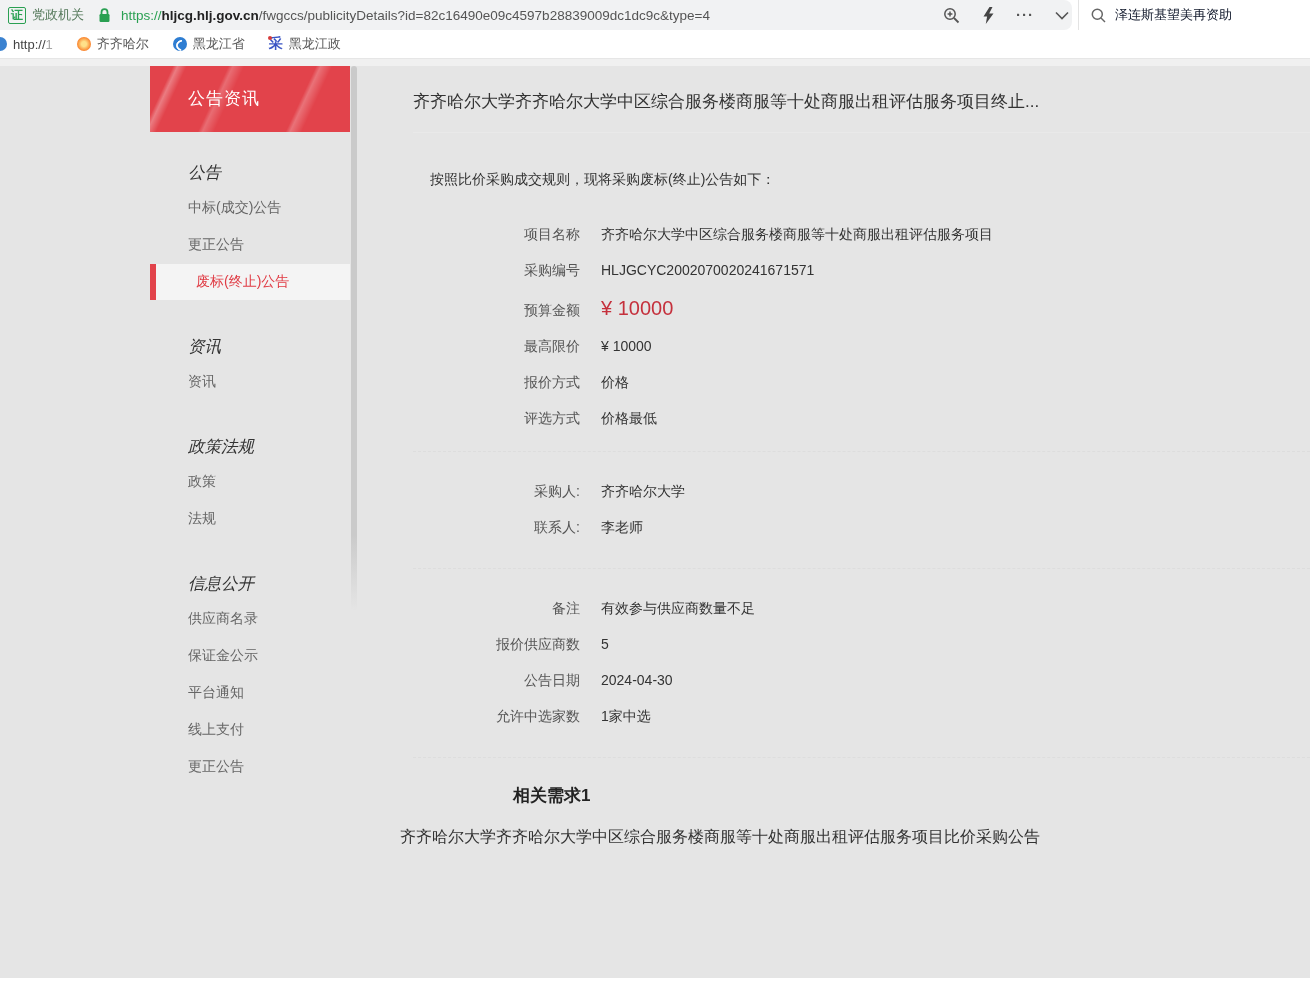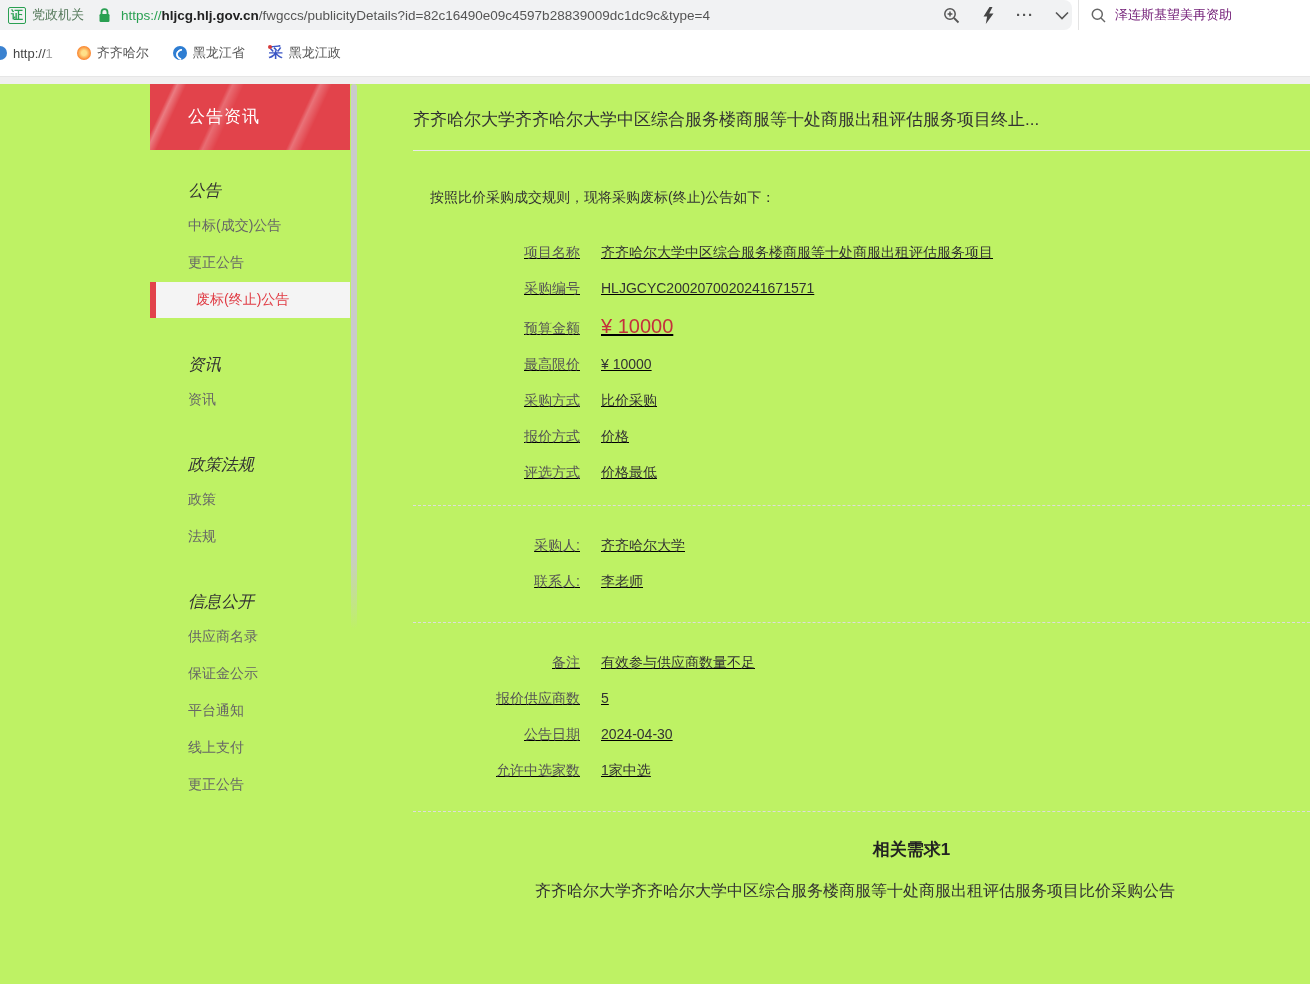--- a/index.html
+++ b/index.html
@@ -17,41 +17,41 @@
   .url { font-size:13.5px; color:#555; white-space:nowrap; overflow:hidden; }
   .url .scheme, .url .sep { color:#2aa052; }
   .url .domain { color:#222; font-weight:700; }
   .url .path { color:#555; }
   .addr-icons { position:absolute; left:940; top:0; height:30px; display:flex; align-items:center; gap:15px; }
   .addr-icons { left:940px; }
   .icon-btn { display:flex; align-items:center; justify-content:center; width:22px; height:22px; cursor:pointer; }
   .dots { font-size:15px; color:#555; font-weight:700; letter-spacing:1px; line-height:10px; }
   .search-field { position:absolute; left:1078px; top:0; right:0; height:30px; background:#fff;
     border-left:1px solid #e3e3e3; display:flex; align-items:center; padding-left:12px; gap:9px; }
-  .search-text { font-size:13px; color:#701a75; }
-
-  
-  .bookmarks { height:46px; background:#fff; display:flex; align-items:center; gap:24px; padding-left:0; }
+  .search-text { font-size:13px; color:#0f172a; }
+
+  
+  .bookmarks { height:28px; background:#fff; display:flex; align-items:center; gap:24px; padding-left:0; }
   .bm { display:flex; align-items:center; gap:6px; font-size:13px; color:#555; cursor:pointer; white-space:nowrap; }
   .bm .pre { color:#444; } .bm .suf { color:#a5a5a5; }
   .fav { width:14px; height:14px; border-radius:50%; flex:0 0 auto; position:relative; }
   .fav-globe { background:#3b82d0; margin-left:-7px; }
   .fav-sun { background:radial-gradient(circle,#ffe089 25%,#f97923 75%); }
   .fav-wave { background:#2e7dd2; }
   .fav-wave::after { content:""; position:absolute; left:3px; top:3px; width:7px; height:7px;
     border:2px solid transparent; border-left-color:#fff; border-top-color:#fff; border-radius:50%;
     transform:rotate(-40deg); }
   .fav-cai { width:auto; height:auto; border-radius:0; font-size:14px; font-weight:700; color:#3a55c4; }
   .fav-cai::before { content:""; position:absolute; left:-1px; top:1px; width:4px; height:4px;
     border-radius:50%; background:#d63a3a; }
 
   .topstrip { height:8px; background:#f0f0f0; border-top:1px solid #e6e6e6; }
 
   
-  .page { position:relative; height:912px; background:#bef264; }
+  .page { position:relative; height:912px; background:#e5e5e5; }
 
   
   .sidebar { position:absolute; left:150px; top:0; width:200px; }
   .banner { height:66px; color:#fff; font-size:17px; letter-spacing:1px;
     line-height:66px; padding-left:38px;
     background:
       linear-gradient(115deg, rgba(255,255,255,0) 10%, rgba(255,255,255,.30) 12%, rgba(255,255,255,0) 16%,
         rgba(255,255,255,0) 34%, rgba(255,255,255,.22) 36%, rgba(255,255,255,0) 41%,
         rgba(255,255,255,0) 72%, rgba(255,255,255,.25) 74%, rgba(255,255,255,0) 79%),
       var(--accent-red,#e2434b); }
@@ -62,28 +62,28 @@
     padding-left:40px; color:var(--active-red,#e03b44); }
 
   .sidebar-scrollbar { position:absolute; left:351px; top:0; width:6px; height:545px; border-radius:3px;
     background:linear-gradient(to bottom,#cacaca 0%,#cacaca 86%,rgba(202,202,202,0) 100%); }
 
   
   .main { margin-left:413px; }
   .main-header { padding:24px 0 18px; border-bottom:1px solid #e9e9e9; }
   .page-title { font-size:17px; font-weight:400; color:#333; line-height:24px; }
   .intro { margin:38px 0 0 17px; font-size:14px; color:#333; }
-  .groups { margin-top:24px;text-decoration:underline; }
+  .groups { margin-top:24px; }
   .field-group { padding:4px 0 14px; }
   .field-group + .field-group { border-top:1px dashed #ddd; padding:22px 0; }
   .field-row { display:flex; align-items:baseline; padding:9px 0; }
   .field-label { width:167px; text-align:right; font-size:14px; color:#555; flex:0 0 auto; }
   .field-value { margin-left:21px; font-size:14px; color:#333; }
   .field-value.highlight { font-size:20px; color:var(--budget-red,#c5303c); line-height:20px; }
-  .related { border-top:1px dashed #ddd; padding-top:26px;text-align:center; }
+  .related { border-top:1px dashed #ddd; padding-top:26px; }
   .related-heading { font-size:17px; font-weight:700; color:#222; margin-left:100px; }
   .related-link { margin:20px 0 0 -13px; font-size:16px; color:#333; cursor:pointer; }
 </style>
 </head>
 <body>
 
 <div class="topbar">
   <div class="address-field">
     <span class="ev-badge">证</span>
     <span class="ev-name">党政机关</span>
@@ -192,24 +192,20 @@
           </div>
           <div class="field-row">
             <span class="field-label">预算金额</span>
             <span class="field-value highlight">¥ 10000</span>
           </div>
           <div class="field-row">
             <span class="field-label">最高限价</span>
             <span class="field-value">¥ 10000</span>
           </div>
           <div class="field-row">
-            <span class="field-label">采购方式</span>
-            <span class="field-value">比价采购</span>
-          </div>
-          <div class="field-row">
             <span class="field-label">报价方式</span>
             <span class="field-value">价格</span>
           </div>
           <div class="field-row">
             <span class="field-label">评选方式</span>
             <span class="field-value">价格最低</span>
           </div>
         </div>
         <div class="field-group">
           <div class="field-row">

